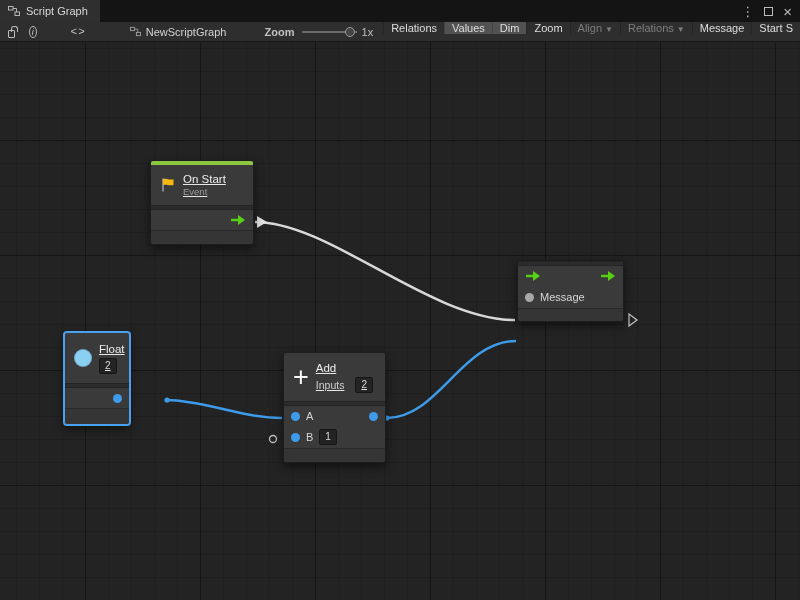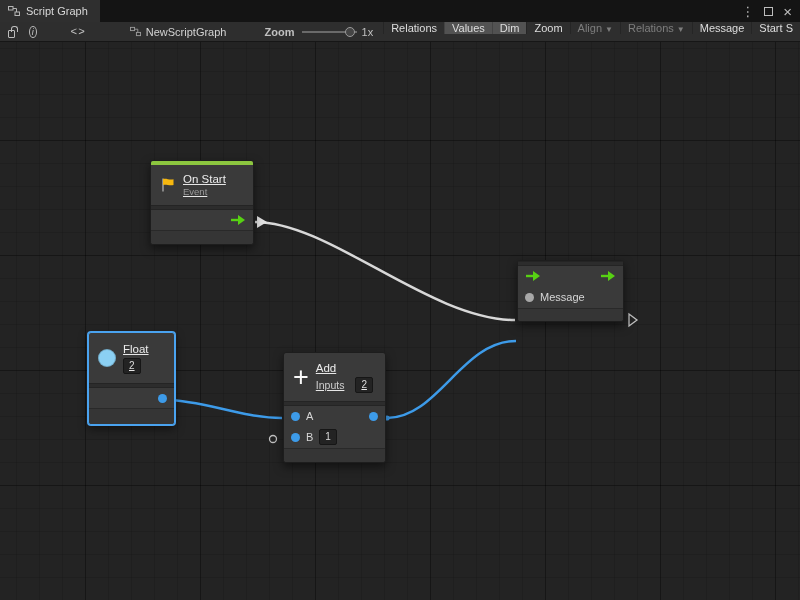--- a/index.html
+++ b/index.html
@@ -116,21 +116,21 @@
   #node-onstart .node-header { height:40px; }
   #node-onstart .port-row { height:20px; }
   #node-onstart .node-footer { height:14px; }
 
   #node-debug { left:517px; top:218px; width:107px; }
   #node-debug .node-header { height:42px; }
   #node-debug .flow-row { height:20px; }
   #node-debug .msg-row { height:22px; }
   #node-debug .node-footer { height:13px; }
 
-  #node-float { left:88px; top:290px; width:87px; }
+  #node-float { left:64px; top:290px; width:66px; }
   #node-float .node-header { height:50px; }
   #node-float .port-row { height:20px; }
   #node-float .node-footer { height:16px; }
 
   #node-add { left:283px; top:310px; width:103px; }
   #node-add .node-header { height:48px; }
   #node-add .row-a { height:20px; }
   #node-add .row-b { height:22px; }
   #node-add .node-footer { height:14px; }
 </style>

